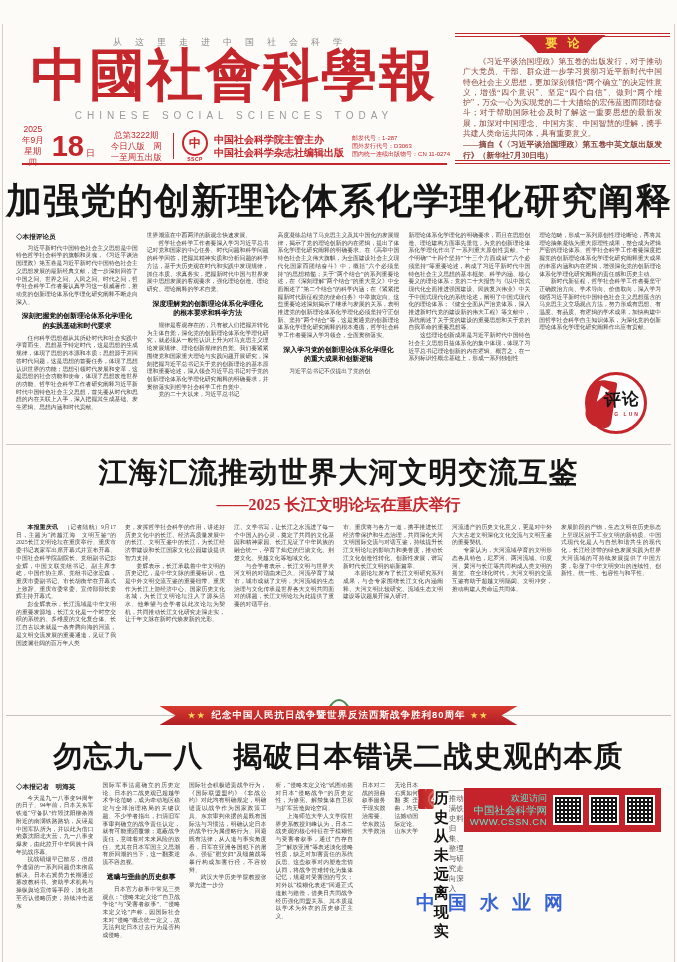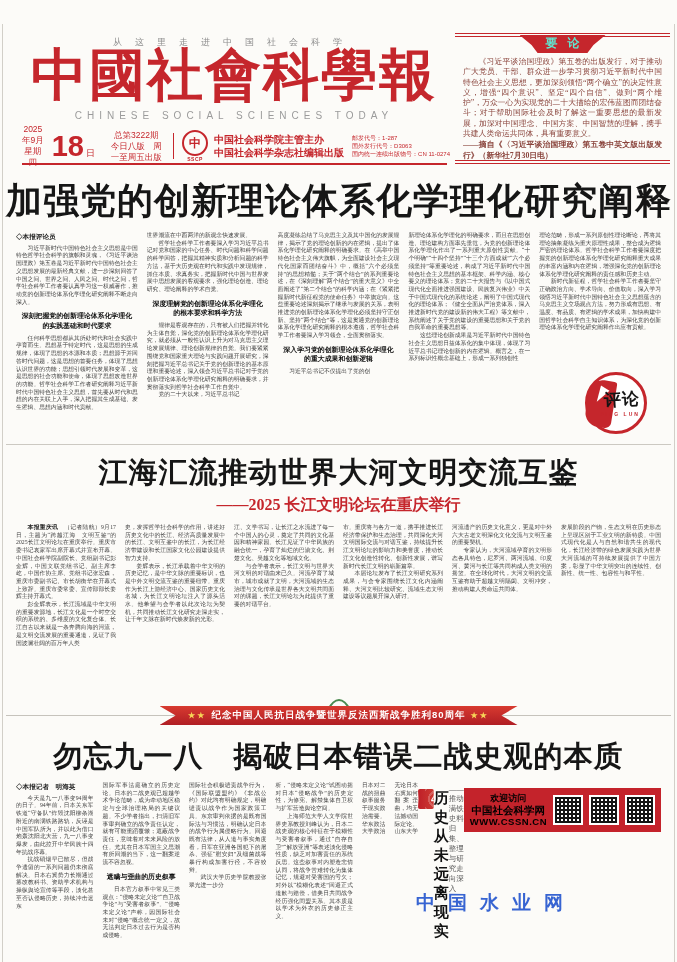--- a/index.html
+++ b/index.html
@@ -29,21 +29,21 @@
   .logo-abbr{font-size:5px;font-weight:bold;letter-spacing:.5px;}
   .pub{font-size:10px;font-weight:bold;line-height:13px;white-space:nowrap;}
   .codes{margin-left:8px;font-size:6px;line-height:8px;white-space:nowrap;}
   .masthead-rule{position:absolute;top:163px;left:22px;width:425px;height:2px;background:#c5262c;}
 
   
   .yaolun{position:absolute;left:455px;top:33px;width:215px;height:129px;
           border-top:1px solid #c5262c;border-bottom:1px solid #c5262c;}
   .yaolun::before,.yaolun::after{content:"";position:absolute;left:0;right:0;height:1px;background:#c5262c;}
   .yaolun::before{top:2px}.yaolun::after{bottom:2px}
-  .yl-ribbon{width:86px;height:18px;margin:1px auto 3px;background:#c5262c;color:#5eead4;
+  .yl-ribbon{width:86px;height:18px;margin:1px auto 3px;background:#c5262c;color:#fde047;
           font-size:12px;font-weight:bold;letter-spacing:10px;text-align:center;line-height:17px;
           padding-left:10px;box-sizing:border-box;
           clip-path:polygon(0 0,100% 0,86% 55%,79% 100%,21% 100%,14% 55%);}
   .yl-body{padding:1px 8px 0;font-family:"Liberation Serif",serif;font-size:7.8px;
           line-height:10.3px;color:#8a443c;text-align:justify;}
   .yl-body p{margin:0;text-indent:2em;}
   .yl-source{margin:1px 0 0 !important;text-indent:0 !important;font-weight:bold;}
 
   
   .article{position:absolute;left:6px;width:665px;}
@@ -105,21 +105,21 @@
         background:linear-gradient(90deg,#bf1f28,#cd3a33);color:#fff;font-weight:bold;
         font-size:10.5px;line-height:20px;padding-left:13px;overflow:hidden;
         clip-path:polygon(0 0,100% 0,100% 100%,0 100%,3.5% 50%);}
   .promo-banner::after{content:"";position:absolute;right:0;top:0;bottom:0;width:55%;
         background:repeating-radial-gradient(circle at 12px 10px,rgba(255,255,255,.22) 0 2px,
         rgba(255,255,255,0) 2px 7px);}
   .promo-title{font-size:15px;font-weight:900;color:#111;margin-top:7px;}
   .promo-sub{font-size:7.5px;color:#5a5a5a;margin-top:3px;font-weight:normal;}
   .cssn-box{margin-top:6px;height:44px;background:#c4232b;display:flex;align-items:center;
         padding:3px 6px;box-sizing:border-box;gap:6px;}
-  .cssn-text{color:#000000;font-weight:bold;text-align:center;flex:1 1 auto;line-height:12px;}
+  .cssn-text{color:#5eead4;font-weight:normal;text-align:right;flex:1 1 auto;line-height:12px;}
   .cssn-l1{font-size:9px;}.cssn-l2{font-size:10.5px;}.cssn-l3{font-size:9.5px;letter-spacing:.5px;}
   .qr{width:30px;height:30px;background:#fff;padding:2px;box-sizing:border-box;flex:0 0 auto;}
   .qr i{display:block;width:100%;height:100%;
         background:repeating-linear-gradient(0deg,#151515 0 2px,transparent 2px 4px),
                    repeating-linear-gradient(90deg,#151515 0 2px,#fff 2px 4px);}
 
   
   .watermark{position:absolute;left:318px;top:888px;width:356px;z-index:6;pointer-events:none;
         text-align:center;}
   .wm-main{font-family:"DejaVu Sans",sans-serif;font-style:italic;font-weight:bold;

